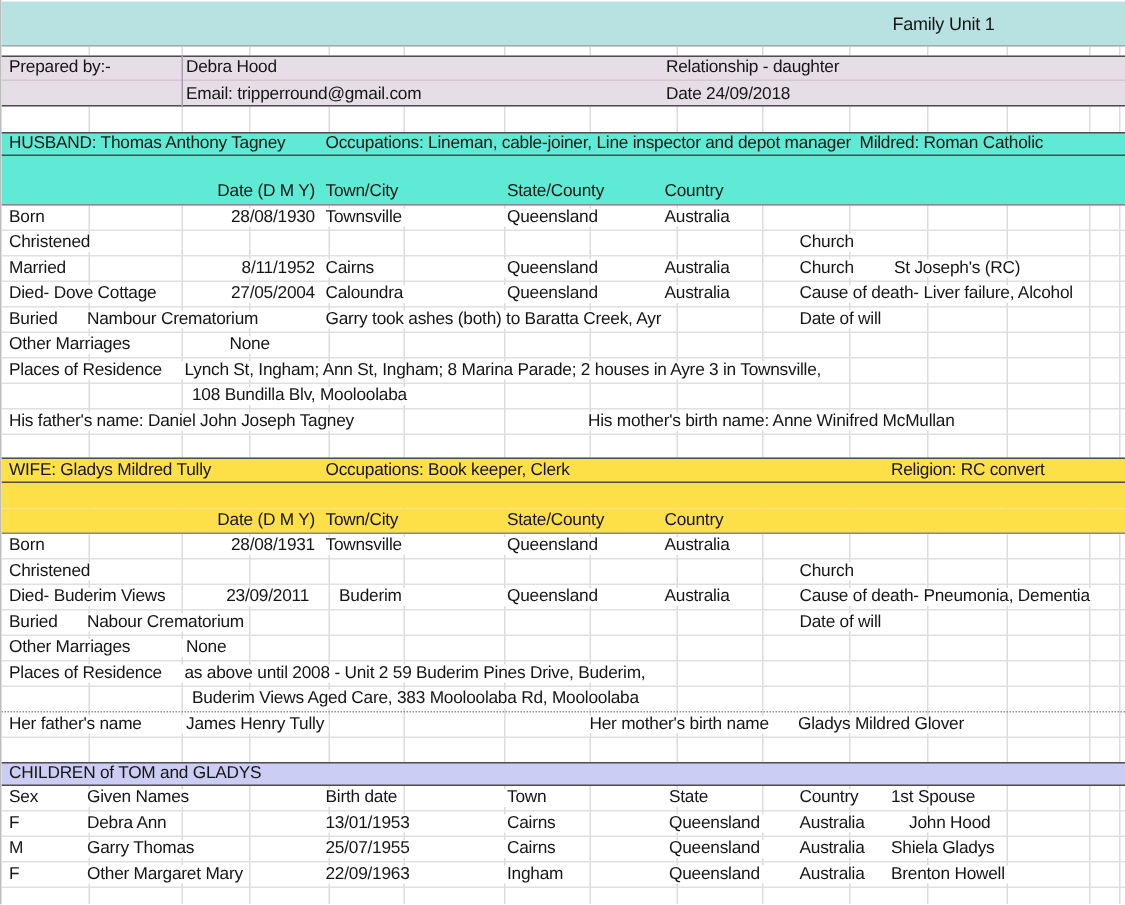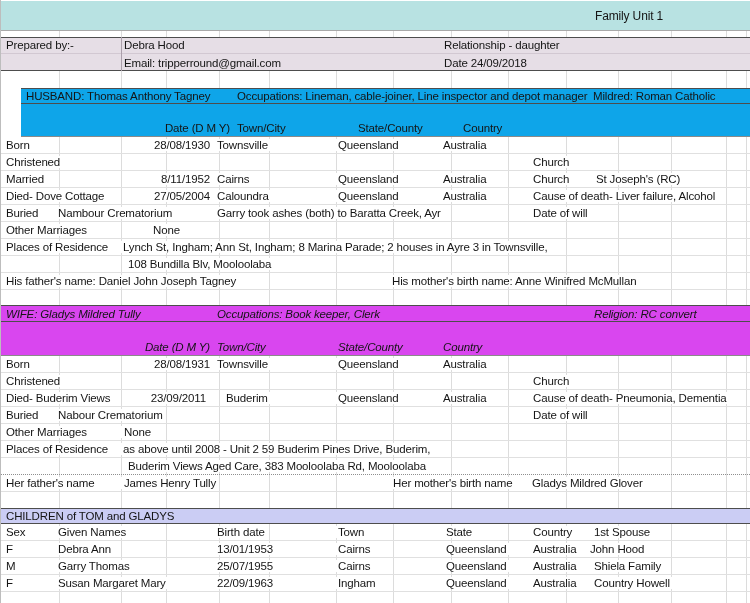--- a/index.html
+++ b/index.html
@@ -18,22 +18,22 @@
     white-space:nowrap;line-height:1.05;background:#ffffff;padding:0 3px;
   }
   .row.colored .c{background:transparent;}
   .c.r{text-align:right;}
   .c.clip{overflow:hidden;}
   .titlebar{top:1px;height:30px;background:#b8e2e2;border-bottom:1px solid #a9a9a9;font-size:12px;}
   .pinkblock{top:37px;height:34px;background:#e6dee6;border-top:1px solid #4d4d4d;border-bottom:1px solid #4d4d4d;}
   .pinkrow1{top:37px;height:17px;border-bottom:1px solid #d2c8d2;}
   .pinkrow2{top:54px;height:17px;}
   .pinkvline{position:absolute;left:120px;top:37px;height:34px;width:1px;background:#ab9fab;z-index:2;}
-  .peach{background:#0ea5e9;margin-left:20px;}
-  .green{background:#d946ef;font-style:italic;}
+  .peach{background:#5eead4;}
+  .green{background:#fde047;}
   .lav{background:#cbcdf4;}
   .sechdr{border-top:1px solid #4d4d4d;border-bottom:1px solid #4d4d4d;}
   .blockend{border-bottom:1px solid #8a8a8a;}
   .dotted{border-bottom:1px dotted #8f8f8f;}
 </style>
 </head>
 <body>
 
 <div class="sheet">
 
@@ -201,34 +201,34 @@
     <span class="c" style="left:590px">1st Spouse</span>
   </div>
 
   <div class="row g" style="top:541px;height:17px">
     <span class="c" style="left:2px">F</span>
     <span class="c" style="left:54px">Debra Ann</span>
     <span class="c" style="left:213px">13/01/1953</span>
     <span class="c" style="left:334px">Cairns</span>
     <span class="c" style="left:442px">Queensland</span>
     <span class="c" style="left:529px">Australia</span>
-    <span class="c" style="left:586px">John Hood</span>
+    <span class="c" style="left:602px">John Hood</span>
   </div>
   <div class="row g" style="top:558px;height:17px">
     <span class="c" style="left:2px">M</span>
     <span class="c" style="left:54px">Garry Thomas</span>
     <span class="c" style="left:213px">25/07/1955</span>
     <span class="c" style="left:334px">Cairns</span>
     <span class="c" style="left:442px">Queensland</span>
     <span class="c" style="left:529px">Australia</span>
-    <span class="c" style="left:590px">Shiela Family</span>
+    <span class="c" style="left:590px">Shiela Gladys</span>
   </div>
   <div class="row g" style="top:575px;height:17px">
     <span class="c" style="left:2px">F</span>
-    <span class="c" style="left:54px">Susan Margaret Mary</span>
+    <span class="c" style="left:54px">Other Margaret Mary</span>
     <span class="c" style="left:213px">22/09/1963</span>
     <span class="c" style="left:334px">Ingham</span>
     <span class="c" style="left:442px">Queensland</span>
     <span class="c" style="left:529px">Australia</span>
-    <span class="c" style="left:590px">Country Howell</span>
+    <span class="c" style="left:590px">Brenton Howell</span>
   </div>
 
 </div>
 
 </body></html>

